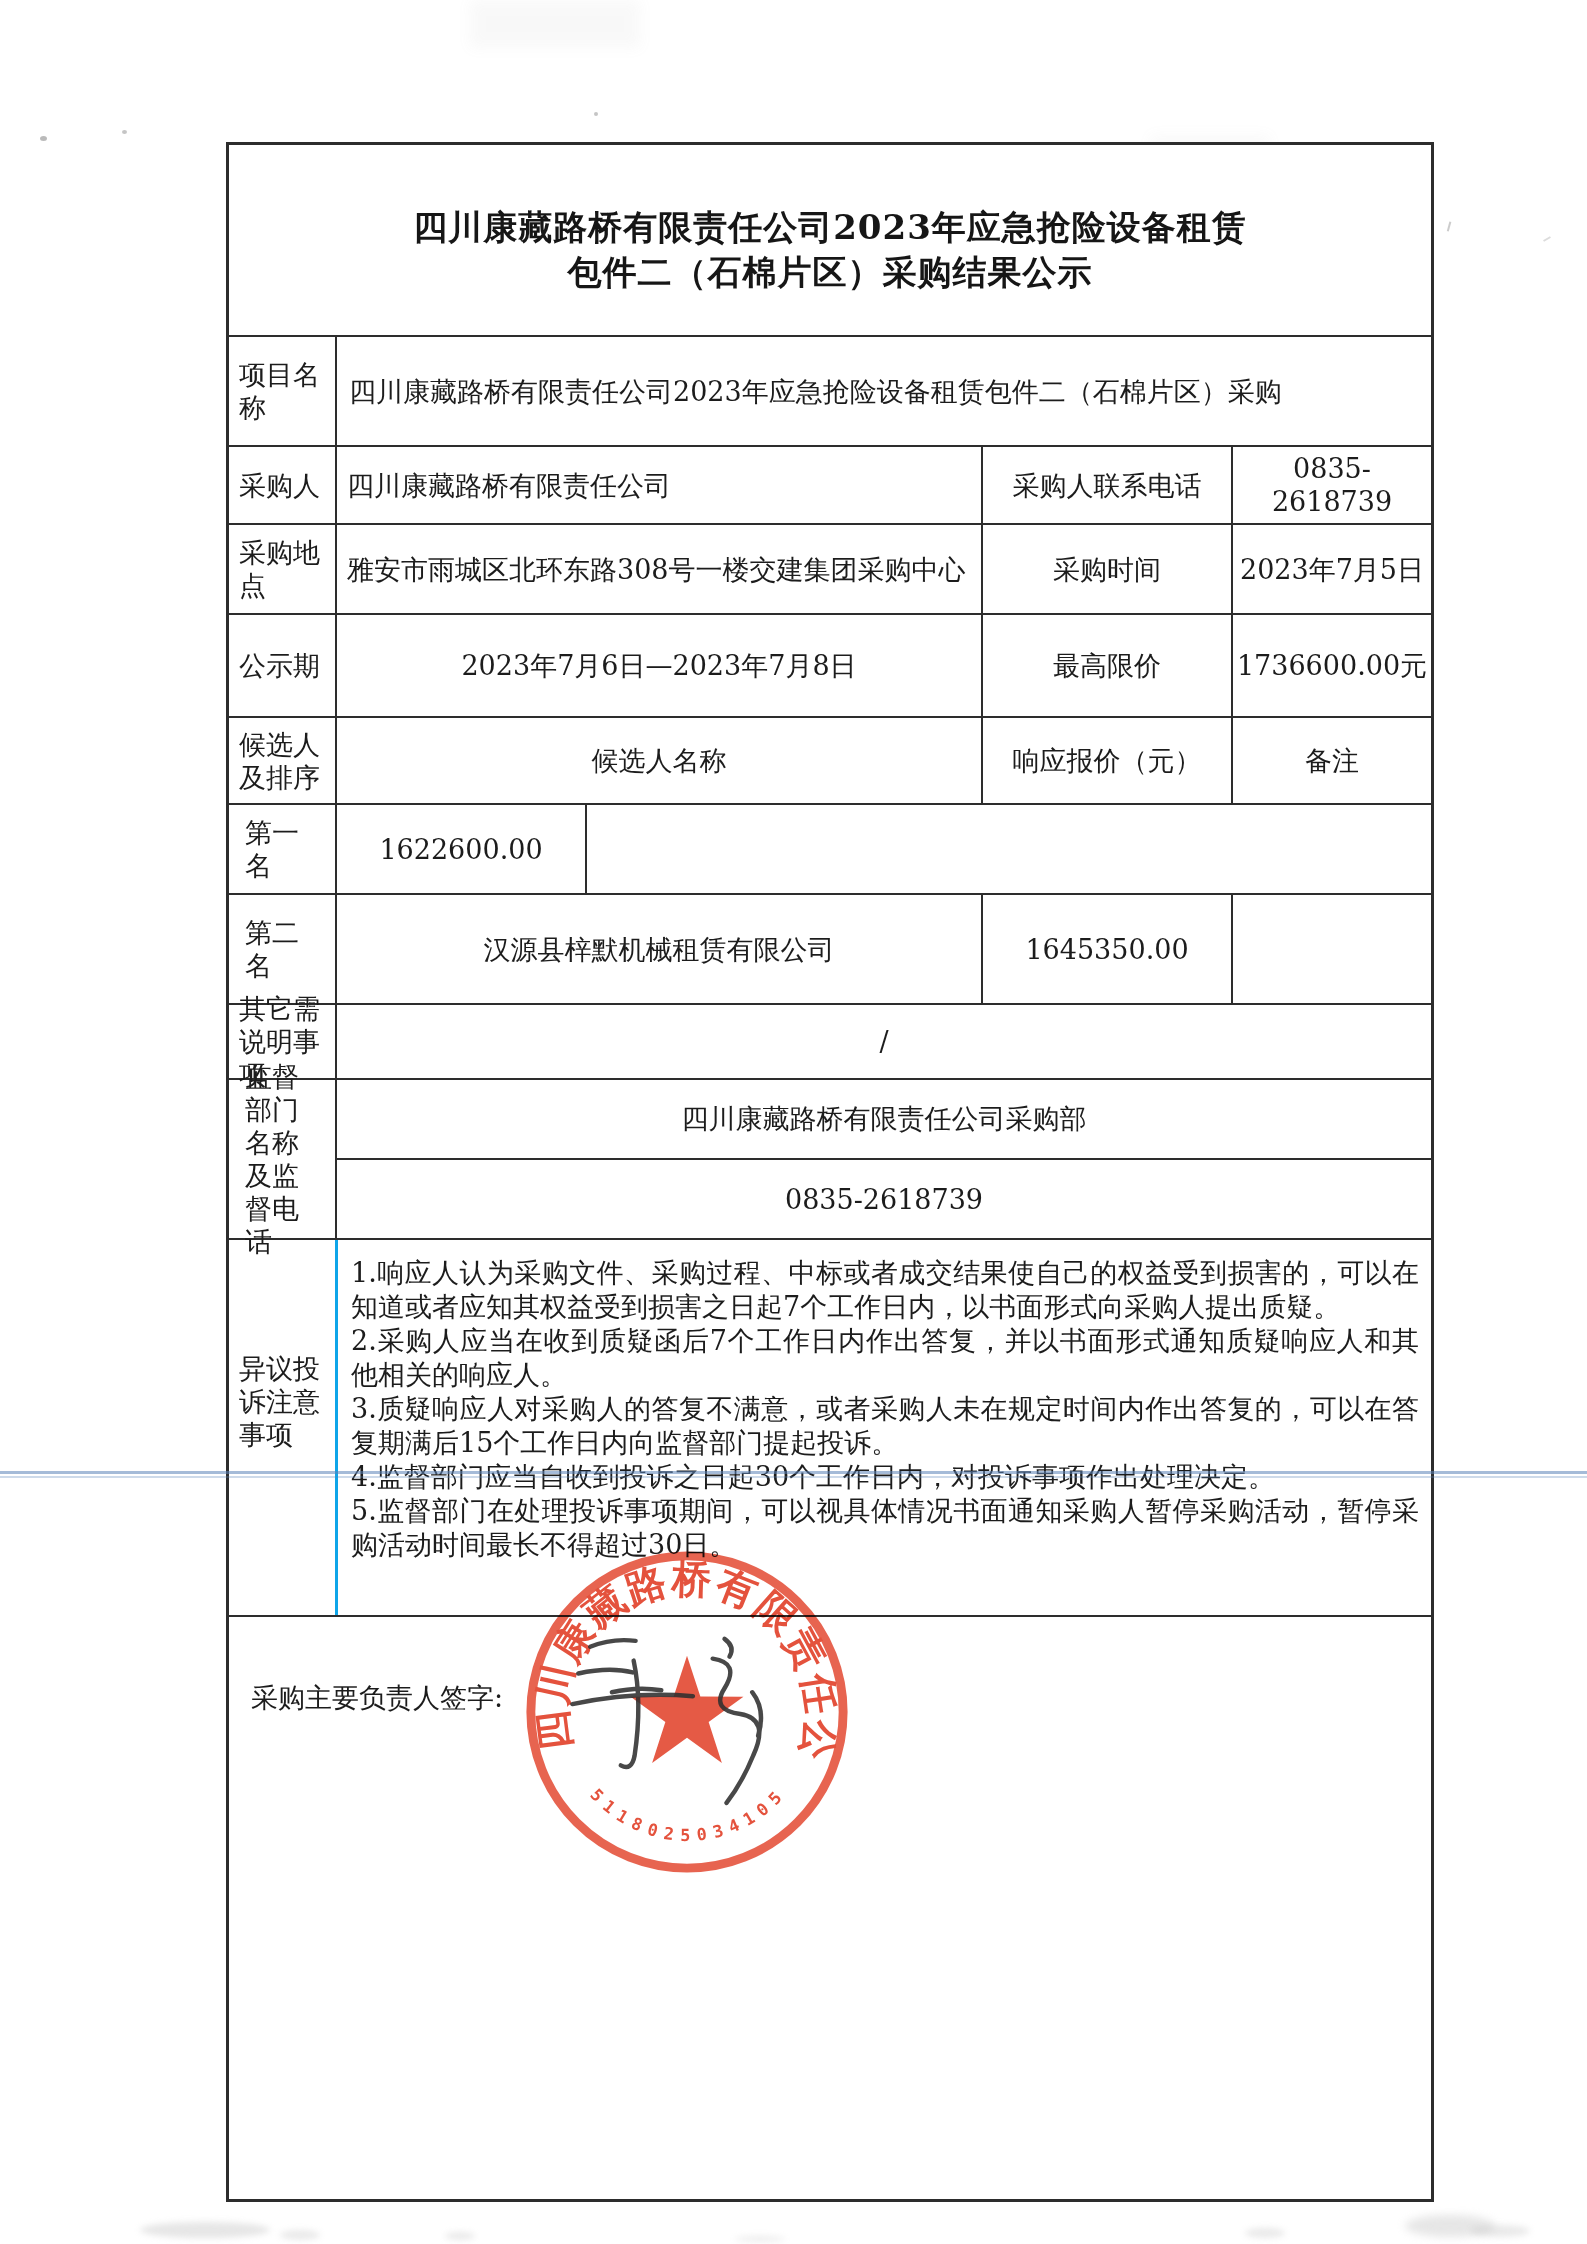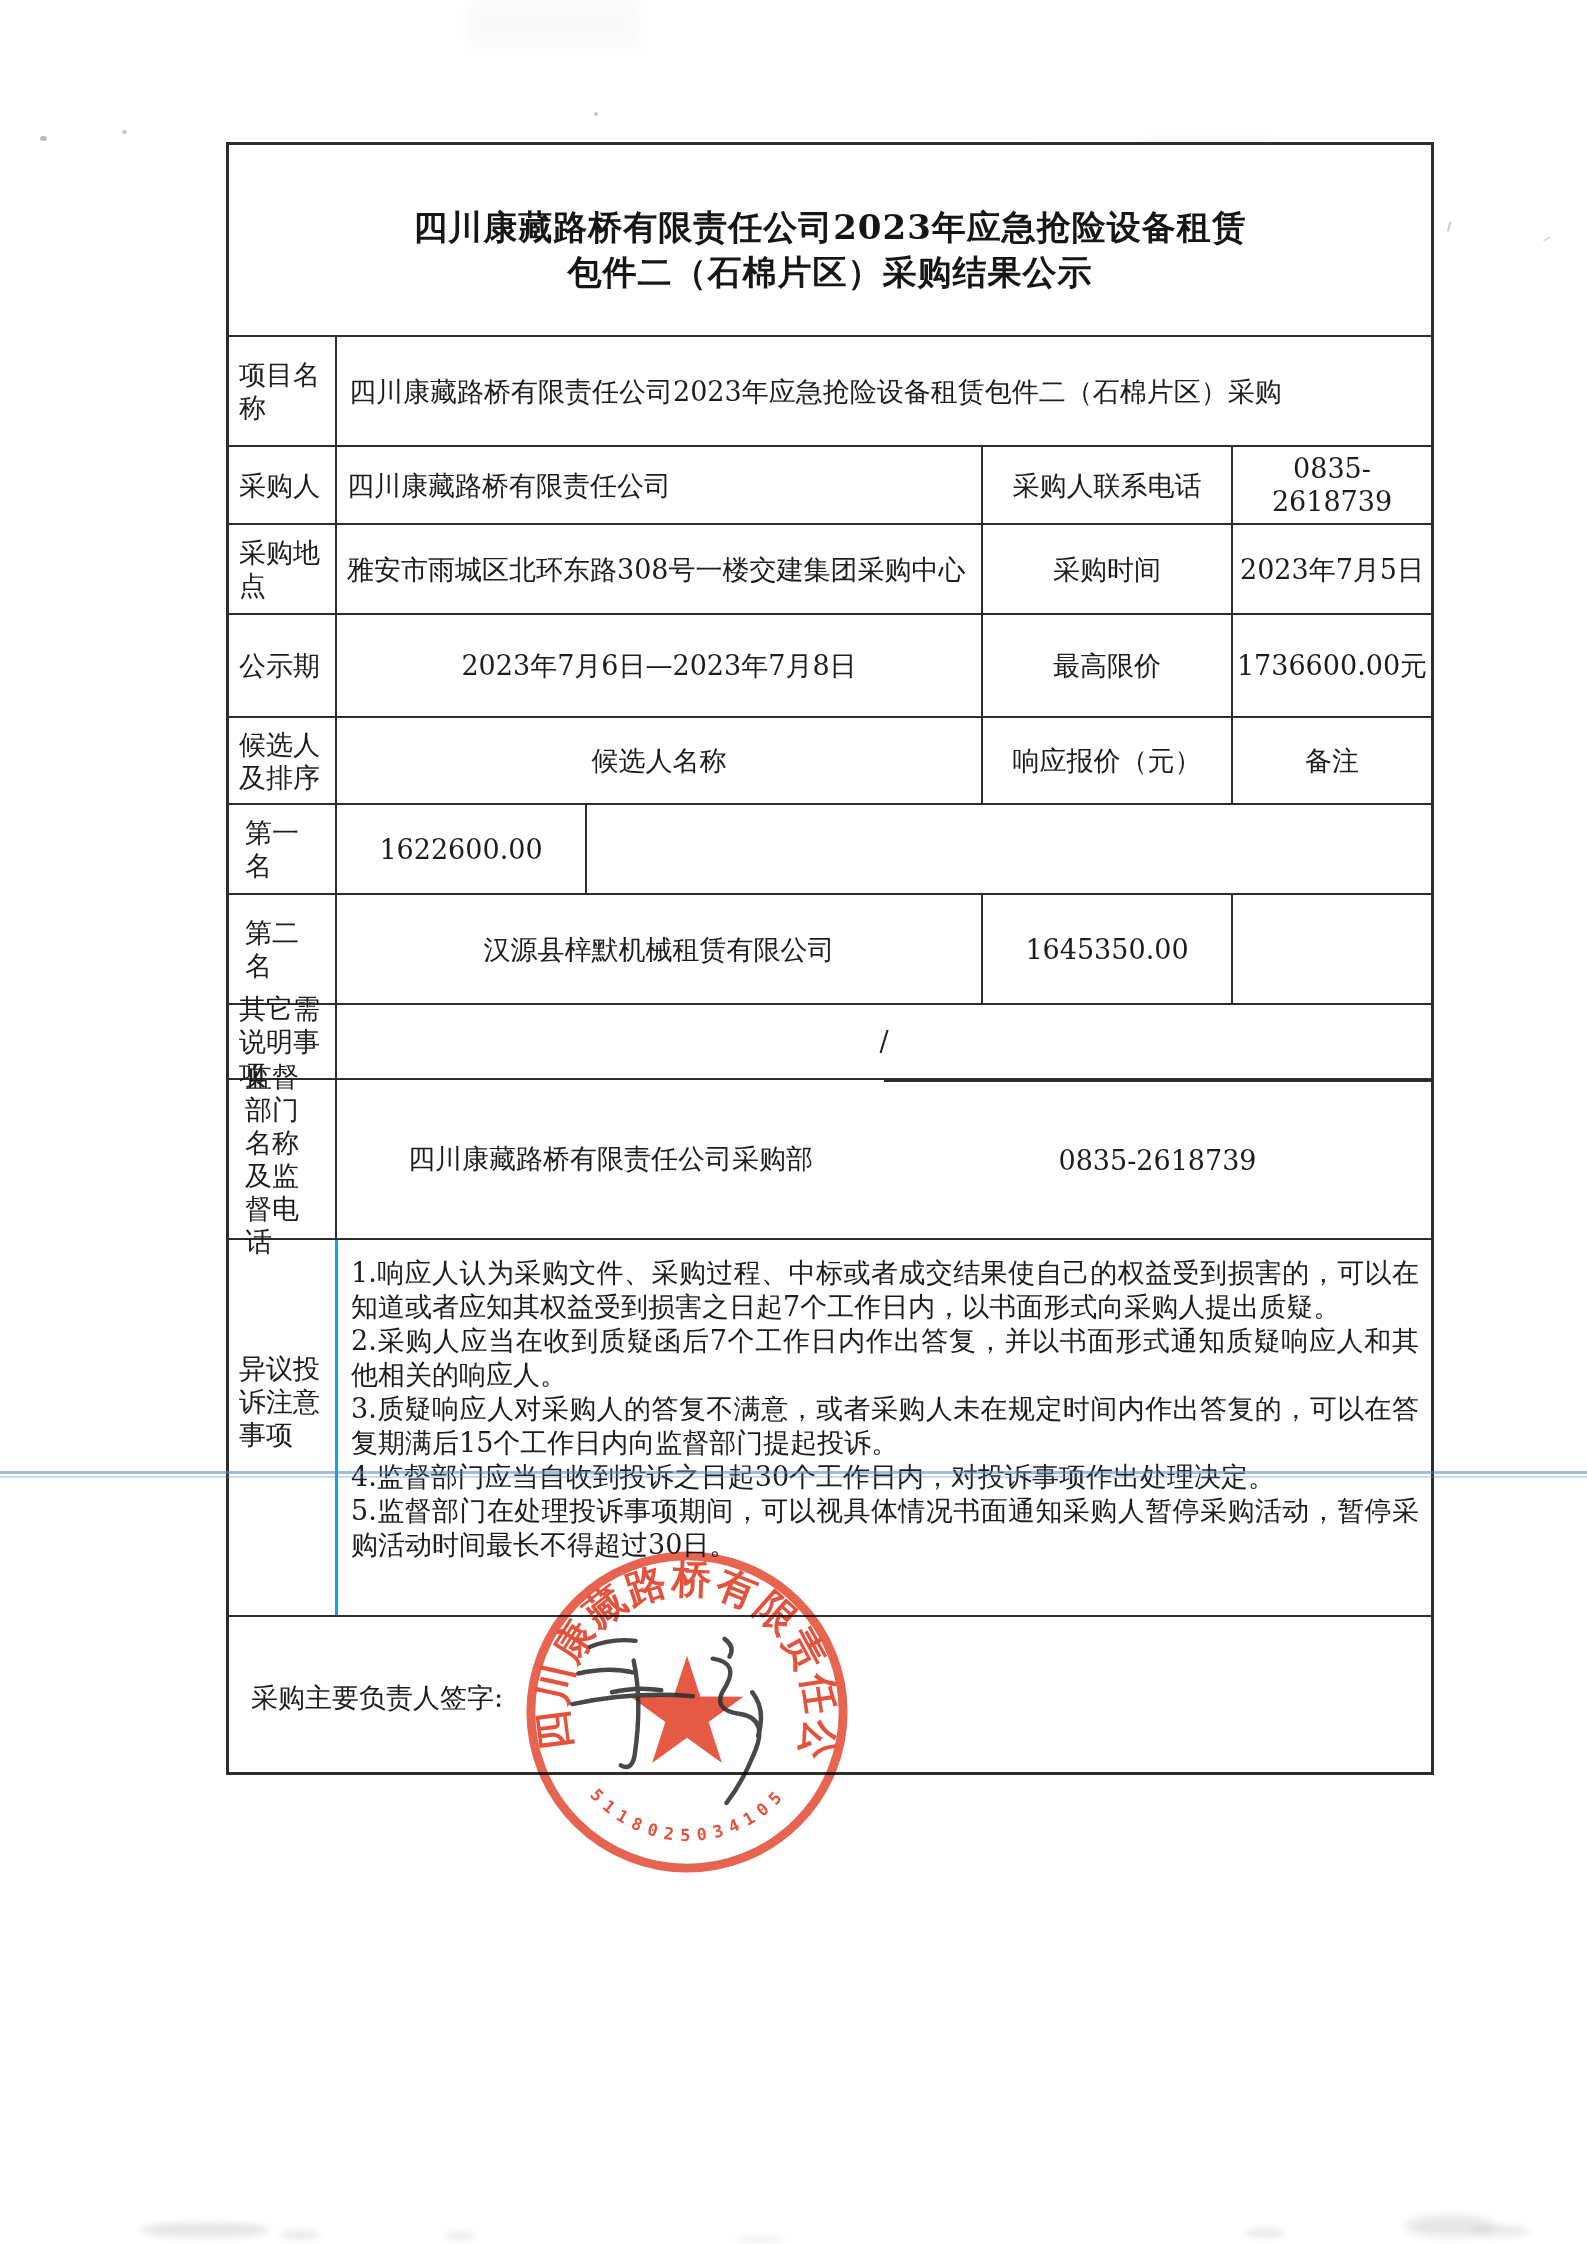--- a/index.html
+++ b/index.html
@@ -2,39 +2,39 @@
 <html><head>
 <meta charset="utf-8">
 <style>
   html,body{margin:0;padding:0;}
   body{
     width:1587px;height:2244px;background:#ffffff;position:relative;overflow:hidden;
     font-family:"DejaVu Serif","Liberation Serif",serif;color:#1d1d1d;
   }
   
   .page{
-    position:absolute;left:226px;top:142px;width:1208px;height:1633px;
+    position:absolute;left:226px;top:142px;width:1208px;height:2060px;
     border:3px solid #2d2d2d;box-sizing:border-box;background:#fff;
   }
   
   .title-block{height:190px;box-sizing:border-box;padding-top:60px;text-align:center;}
   .title-line{font-size:34px;font-weight:bold;line-height:45px;letter-spacing:1px;color:#161616;}
   
   .row{display:flex;border-top:2px solid #2d2d2d;box-sizing:border-box;}
   .cell{box-sizing:border-box;display:flex;align-items:center;font-size:27px;line-height:33px;color:#1c1c1c;}
   .c1{width:106px;padding:0 8px 0 10px;}
   .c2{width:646px;border-left:2px solid #2d2d2d;padding:0 10px;}
   .c3{width:250px;border-left:2px solid #2d2d2d;}
   .c4{flex:1;border-left:2px solid #2d2d2d;}
   .merge{flex:1;border-left:2px solid #2d2d2d;padding:0 12px;}
   .full{flex:1;padding-left:22px;}
   .center{justify-content:center;text-align:center;padding-left:0;padding-right:0;}
   .labelcenter{justify-content:center;text-align:left;padding:16px;}
   
-  .subcol{flex:1;display:flex;flex-direction:row;border-left:2px solid #2d2d2d;}
+  .subcol{flex:1;display:flex;flex-direction:column;border-left:2px solid #2d2d2d;}
   .subrow{flex:1;display:flex;align-items:center;justify-content:center;font-size:27px;color:#1c1c1c;box-sizing:border-box;}
   .subrow + .subrow{border-top:2px solid #2d2d2d;}
   
   .obj-label{align-items:flex-start;padding-top:112px;}
   .obj-text{flex:1;border-left:3px solid #0ea5e9;box-sizing:border-box;padding:16px 12px 8px 13px;}
   .obj-text p{margin:0;font-size:27px;line-height:34px;text-align:justify;color:#1c1c1c;}
   
   .blue-line{position:absolute;left:0;top:1471px;width:1587px;height:3px;background:#5b84b8;opacity:.55;}
   .blue-line2{position:absolute;left:0;top:1476px;width:1587px;height:2px;background:#5b84b8;opacity:.3;}
   .smudge{position:absolute;background:#b9b9b9;border-radius:50%;filter:blur(3px);}

